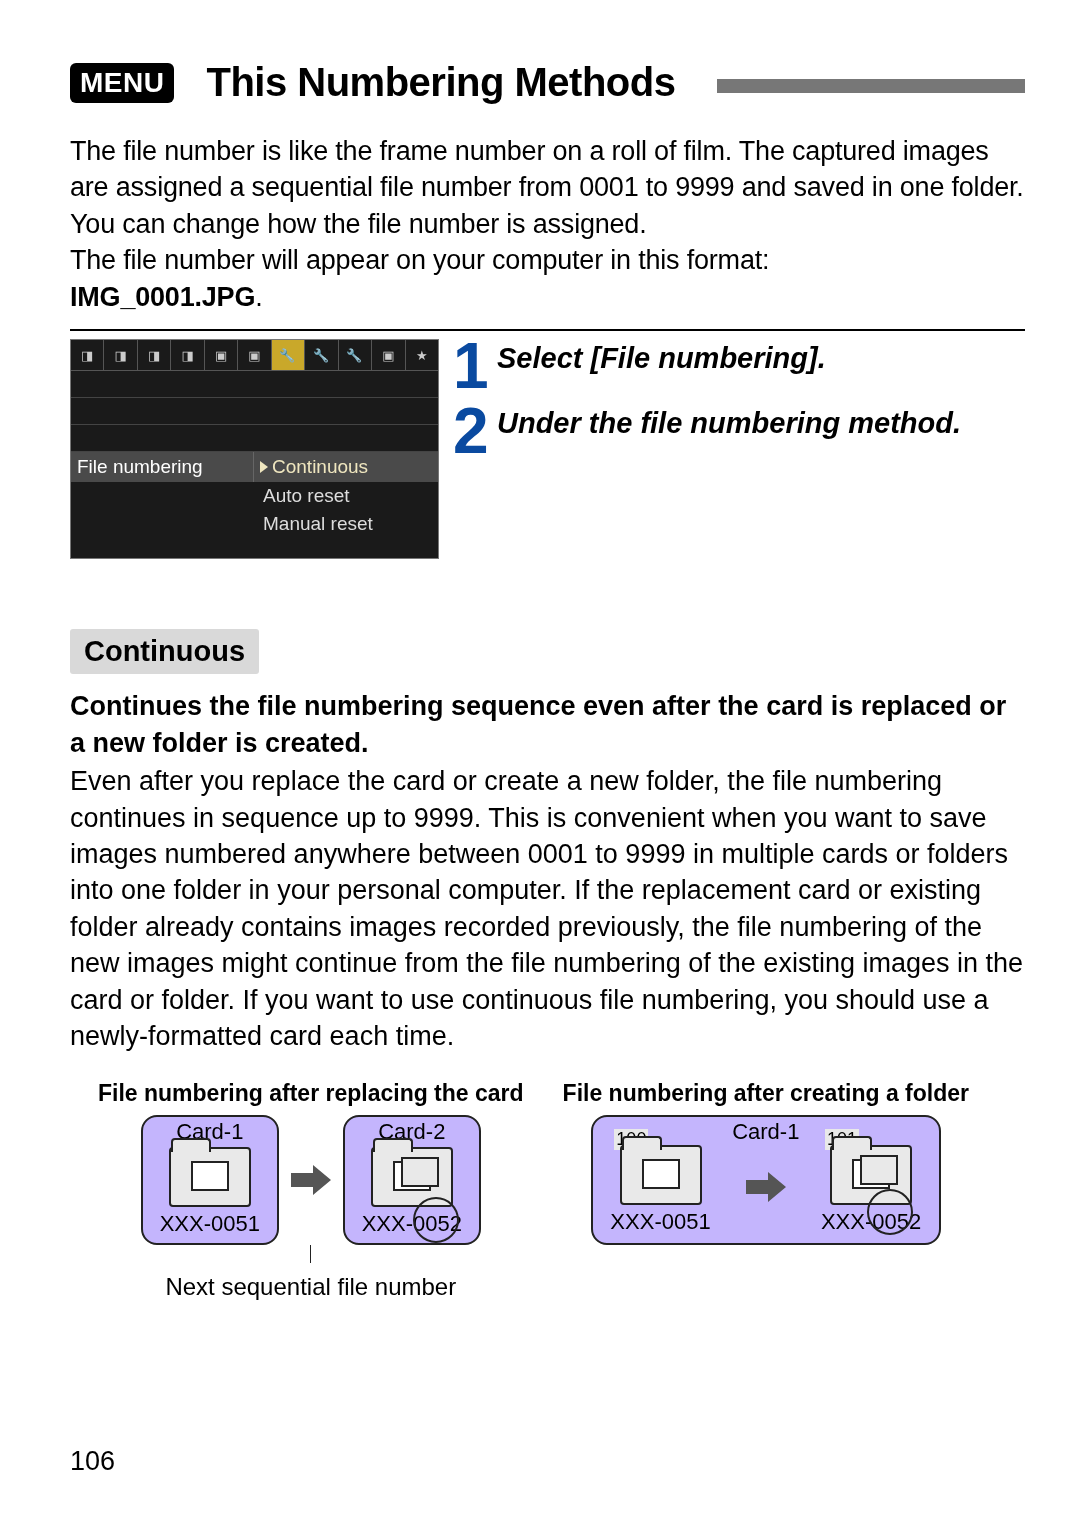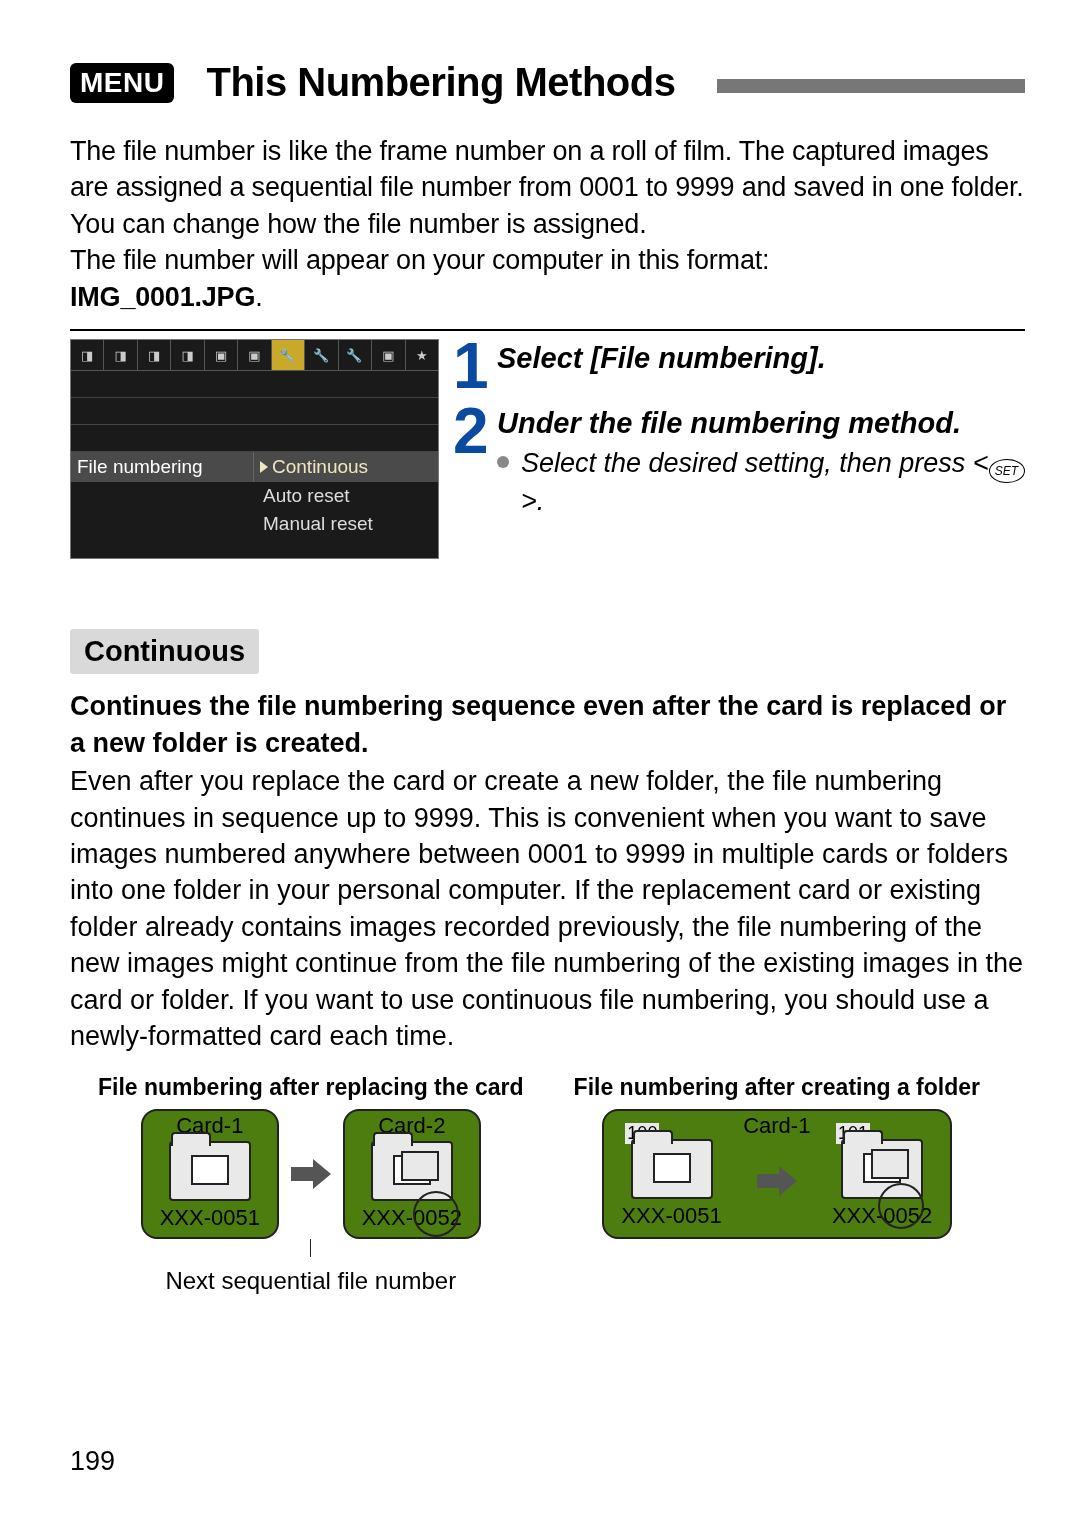--- a/index.html
+++ b/index.html
@@ -198,22 +198,22 @@
     margin-top: 14px;
   }
   .section-body {
     font-size: 27px;
     line-height: 1.35;
     margin-top: 2px;
   }
   
   .diagram-row {
     display: flex;
-    gap: 50px;
-    margin-top: 18px;
+    gap: 39px;
+    margin-top: 24px;
     justify-content: flex-start;
     padding: 0 28px;
   }
   .diagram {
     text-align: center;
     font-size: 22px;
   }
   .diagram-title {
     font-weight: bold;
     font-size: 23px;
@@ -224,21 +224,21 @@
     display: flex;
     align-items: center;
     justify-content: center;
     gap: 12px;
   }
   .card {
     width: 138px;
     height: 130px;
     border: 2px solid #222;
     border-radius: 16px;
-    background: #4d7c0f;
+    background: #c4b5fd;
     display: flex;
     flex-direction: column;
     align-items: center;
     box-sizing: border-box;
     padding-top: 2px;
     position:relative;
   }
   .card-wide {
     width: 350px;
     flex-direction: row;
@@ -405,26 +405,20 @@
         <div class="step-num">1</div>
         <div class="step-body">
           <div class="step-head">Select [File numbering].</div>
         </div>
       </div>
 
       <div class="step" style="margin-top:10px">
         <div class="step-num">2</div>
         <div class="step-body">
           <div class="step-head">Under the file numbering method.</div>
-          <div class="bullet-line">
-            <span class="bullet-dot"></span>
-            <span>
-              <span>Select the desired setting, then press &lt;</span><span class="set-pill">SET</span><span>&gt;.</span>
-            </span>
-          </div>
         </div>
       </div>
     </div>
   </div>
 
   <div>
     <span class="section-label">Continuous</span>
   </div>
   <div class="section-bold">Continues the file numbering sequence even after the card is replaced or a new folder is created.</div>
   <div class="section-body">Even after you replace the card or create a new folder, the file numbering continues in sequence up to 9999. This is convenient when you want to save images numbered anywhere between 0001 to 9999 in multiple cards or folders into one folder in your personal computer. If the replacement card or existing folder already contains images recorded previously, the file numbering of the new images might continue from the file numbering of the existing images in the card or folder. If you want to use continuous file numbering, you should use a newly-formatted card each time.</div>
@@ -488,13 +482,13 @@
             <div class="file-label">XXX-0052</div>
             <span class="circle-mark" style="right:8px"></span>
           </div>
         </div>
       </div>
     </div>
   </div>
 
 </div>
 
-<div class="page-num">199</div>
+<div class="page-num">106</div>
 
 </body></html>

